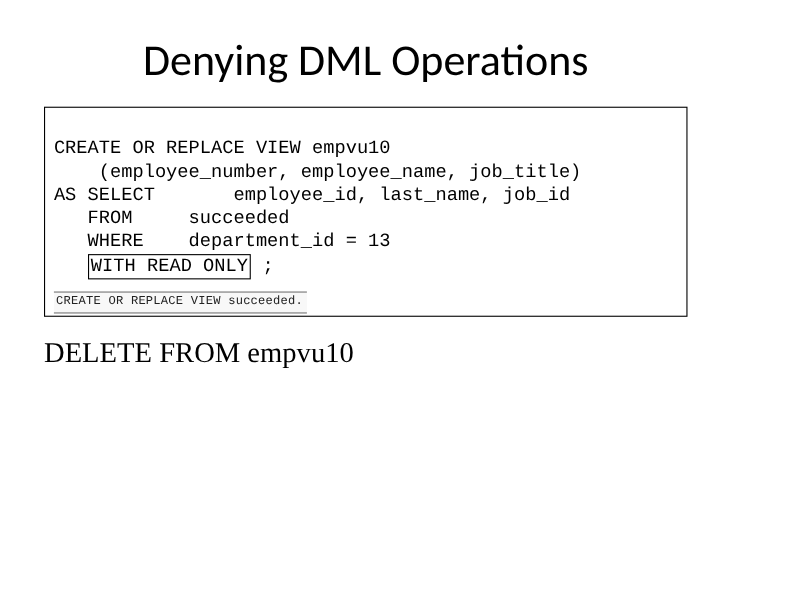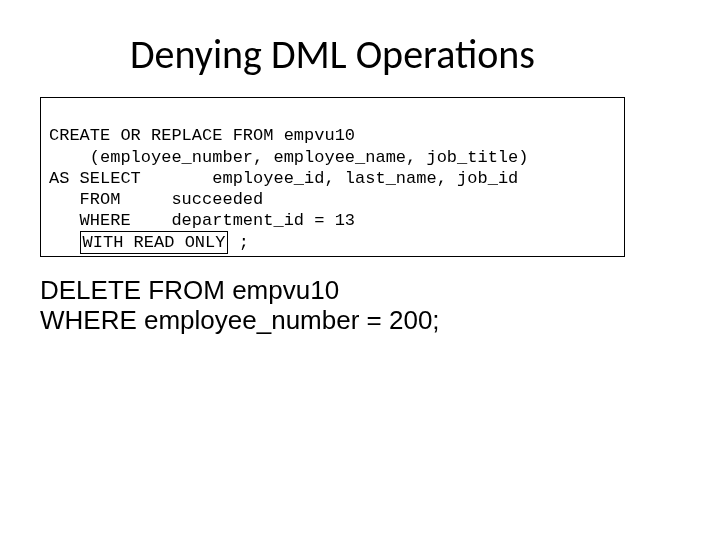--- a/index.html
+++ b/index.html
@@ -53,37 +53,36 @@
     border-bottom: 1px solid #777;
     display: inline-block;
     padding: 2px 4px 2px 2px;
     background: #f8f8f8;
   }
   .body {
     font-size: 26px;
     line-height: 1.18;
   }
   .body .mono {
-    font-family: Liberation Sans, sans-serif;
+    font-family: Liberation Serif, serif;
   }
 </style>
 </head>
 <body>
 
 <div class="slide">
 
   <div class="title">Denying DML Operations</div>
 
   <div class="codebox">
-<span>CREATE OR REPLACE FROM empvu10</span>
+<span>CREATE OR REPLACE VIEW empvu10</span>
 <span>    (employee_number, employee_name, job_title)</span>
 <span>AS SELECT	employee_id, last_name, job_id</span>
 <span>   FROM     succeeded</span>
 <span>   WHERE    department_id = 13</span>
 <span>   </span><span class="readonly-box">WITH READ ONLY</span><span> ;</span>
-</div>
+<div class="result-row"><span class="result-img">CREATE OR REPLACE VIEW succeeded.</span></div></div>
 
   <div class="body">
     <div class="mono">DELETE FROM empvu10</div>
-    <div class="mono">WHERE  employee_number = 200;</div>
   </div>
 
 </div>
 
 </body></html>

